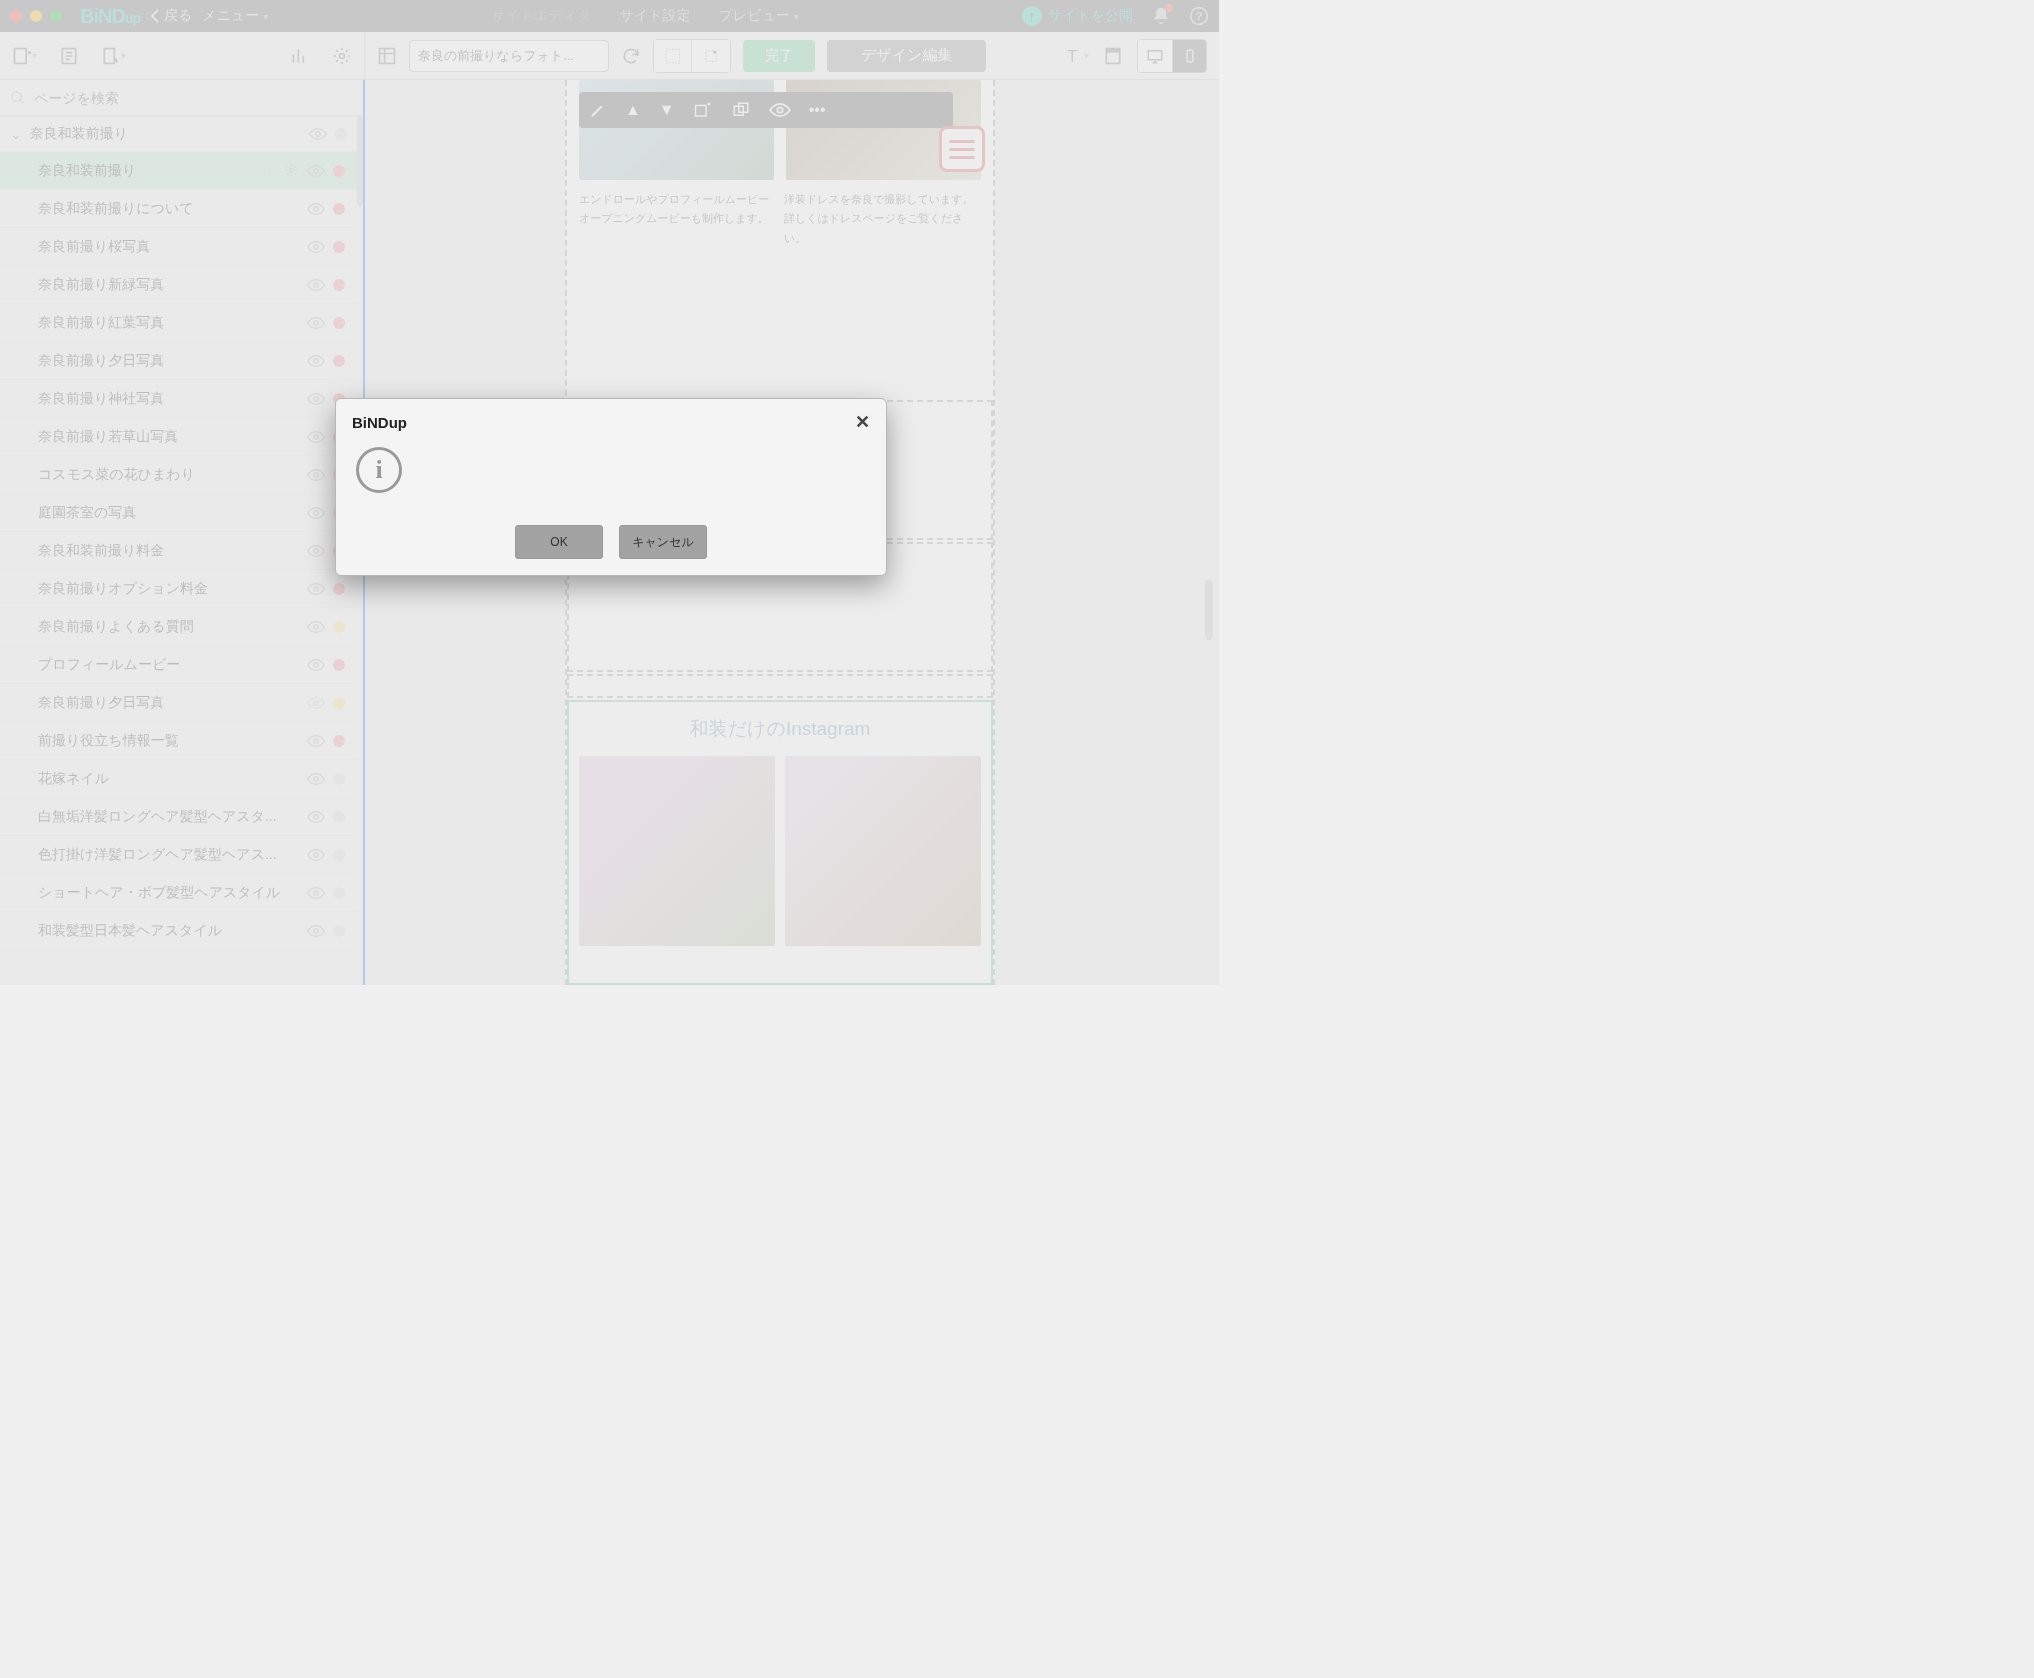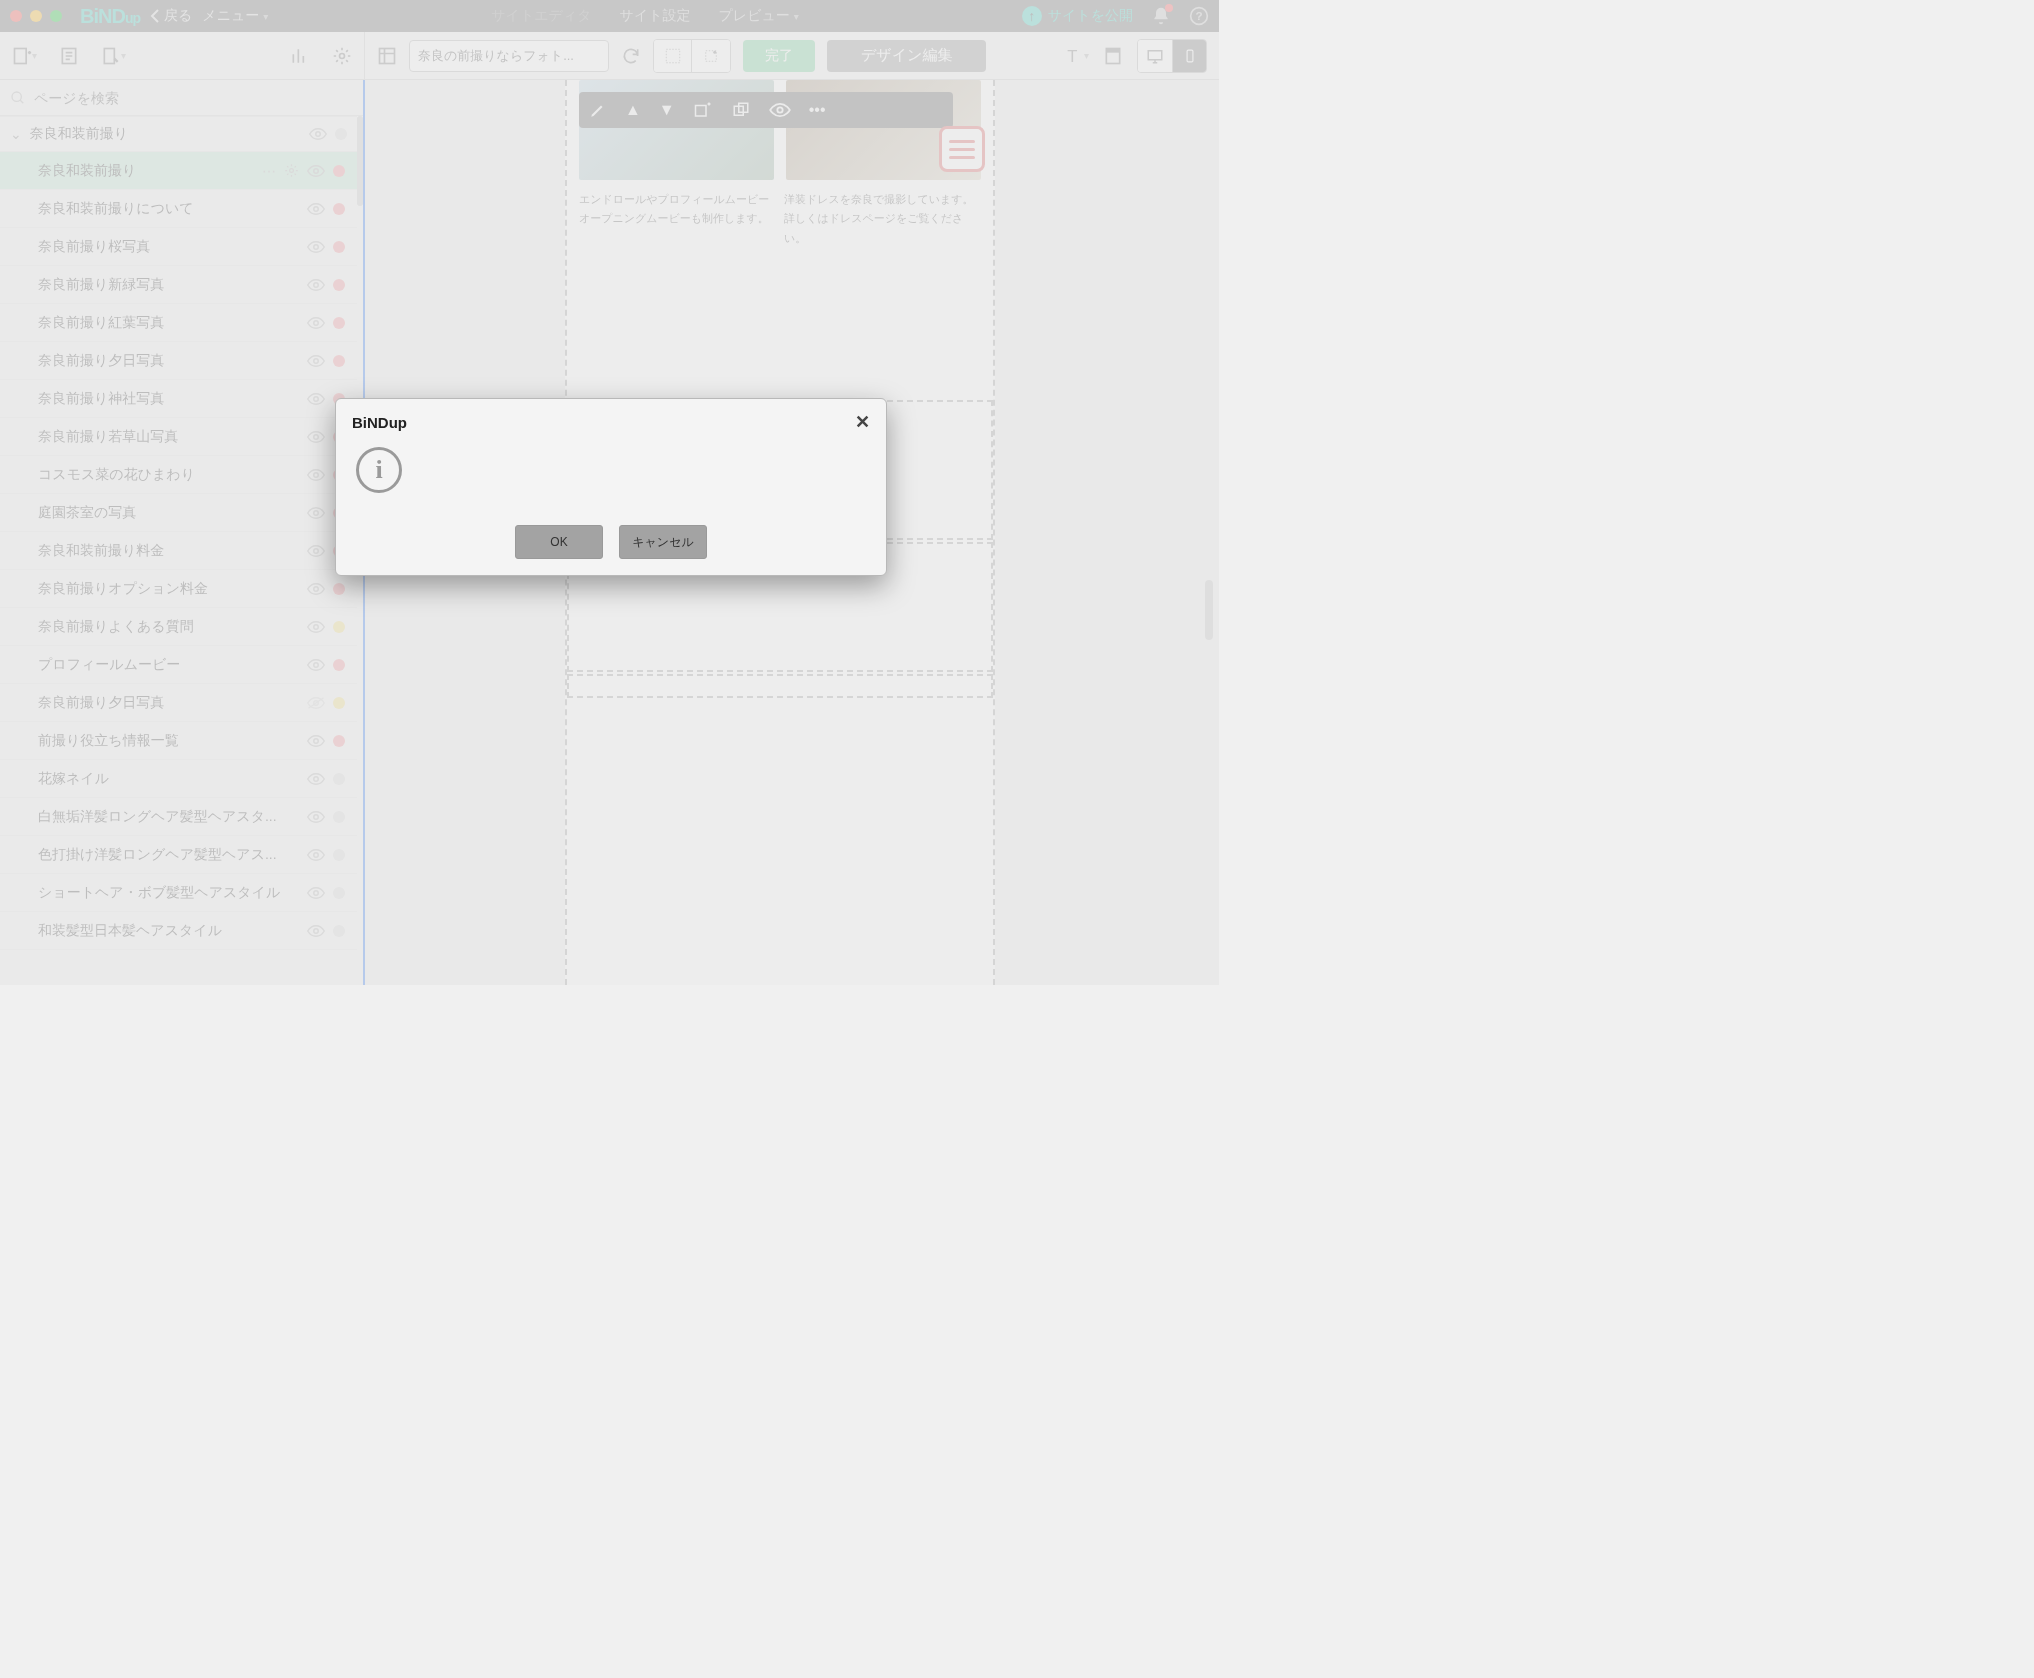--- a/index.html
+++ b/index.html
@@ -576,20 +576,27 @@
             <span></span>
             <span></span>
           </div>
         <div class="textcols">
           <div>エンドロールやプロフィールムービーオープニングムービーも制作します。</div>
           <div>洋装ドレスを奈良で撮影しています。詳しくはドレスページをご覧ください。</div>
         </div>
         <div class="dashbox db1"></div>
         <div class="dashbox db2"></div>
         <div class="dashbox db3"></div>
+        <div class="insta-block">
+          <div class="insta-title">和装だけのInstagram</div>
+          <div class="insta-grid">
+            <div class="insta-img ig1"></div>
+            <div class="insta-img ig2"></div>
+          </div>
+        </div>
       </div>
     </div>
     <div class="canvas-scroll"></div>
   </div>
 </div>
 
 <div class="overlay"></div>
 <div class="dialog">
   <div class="dlg-head">
     <span>BiNDup</span>

